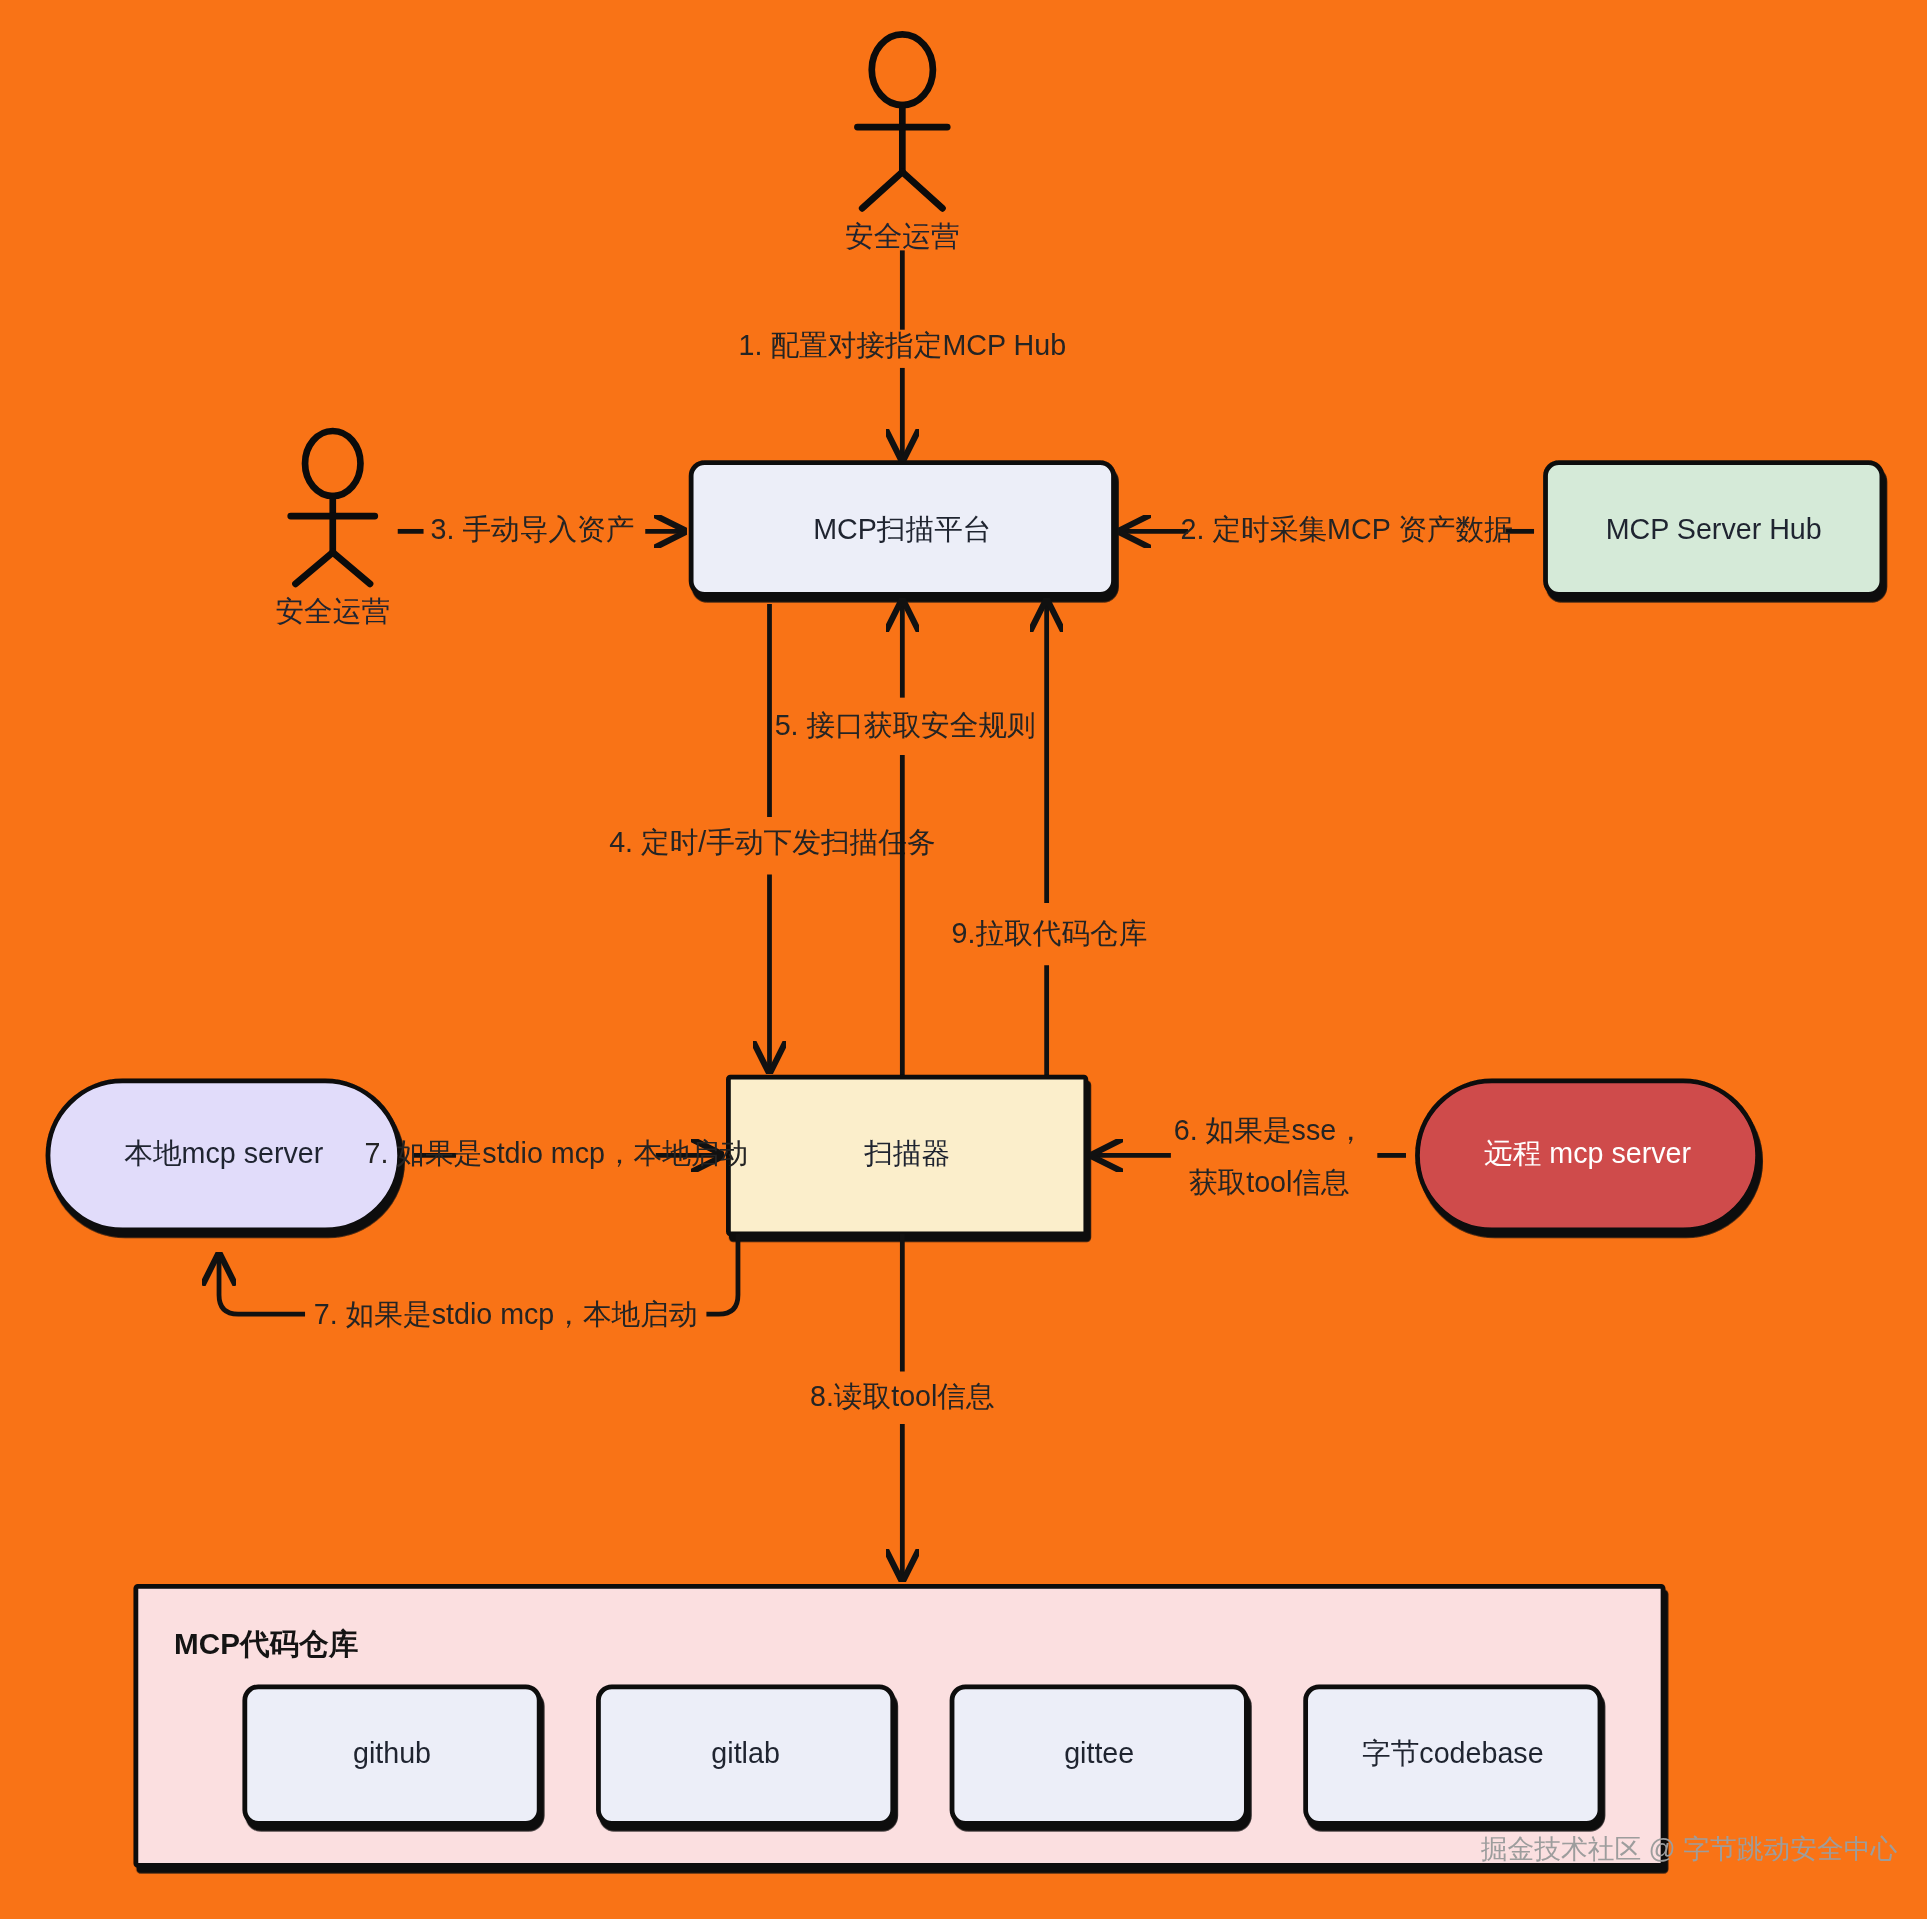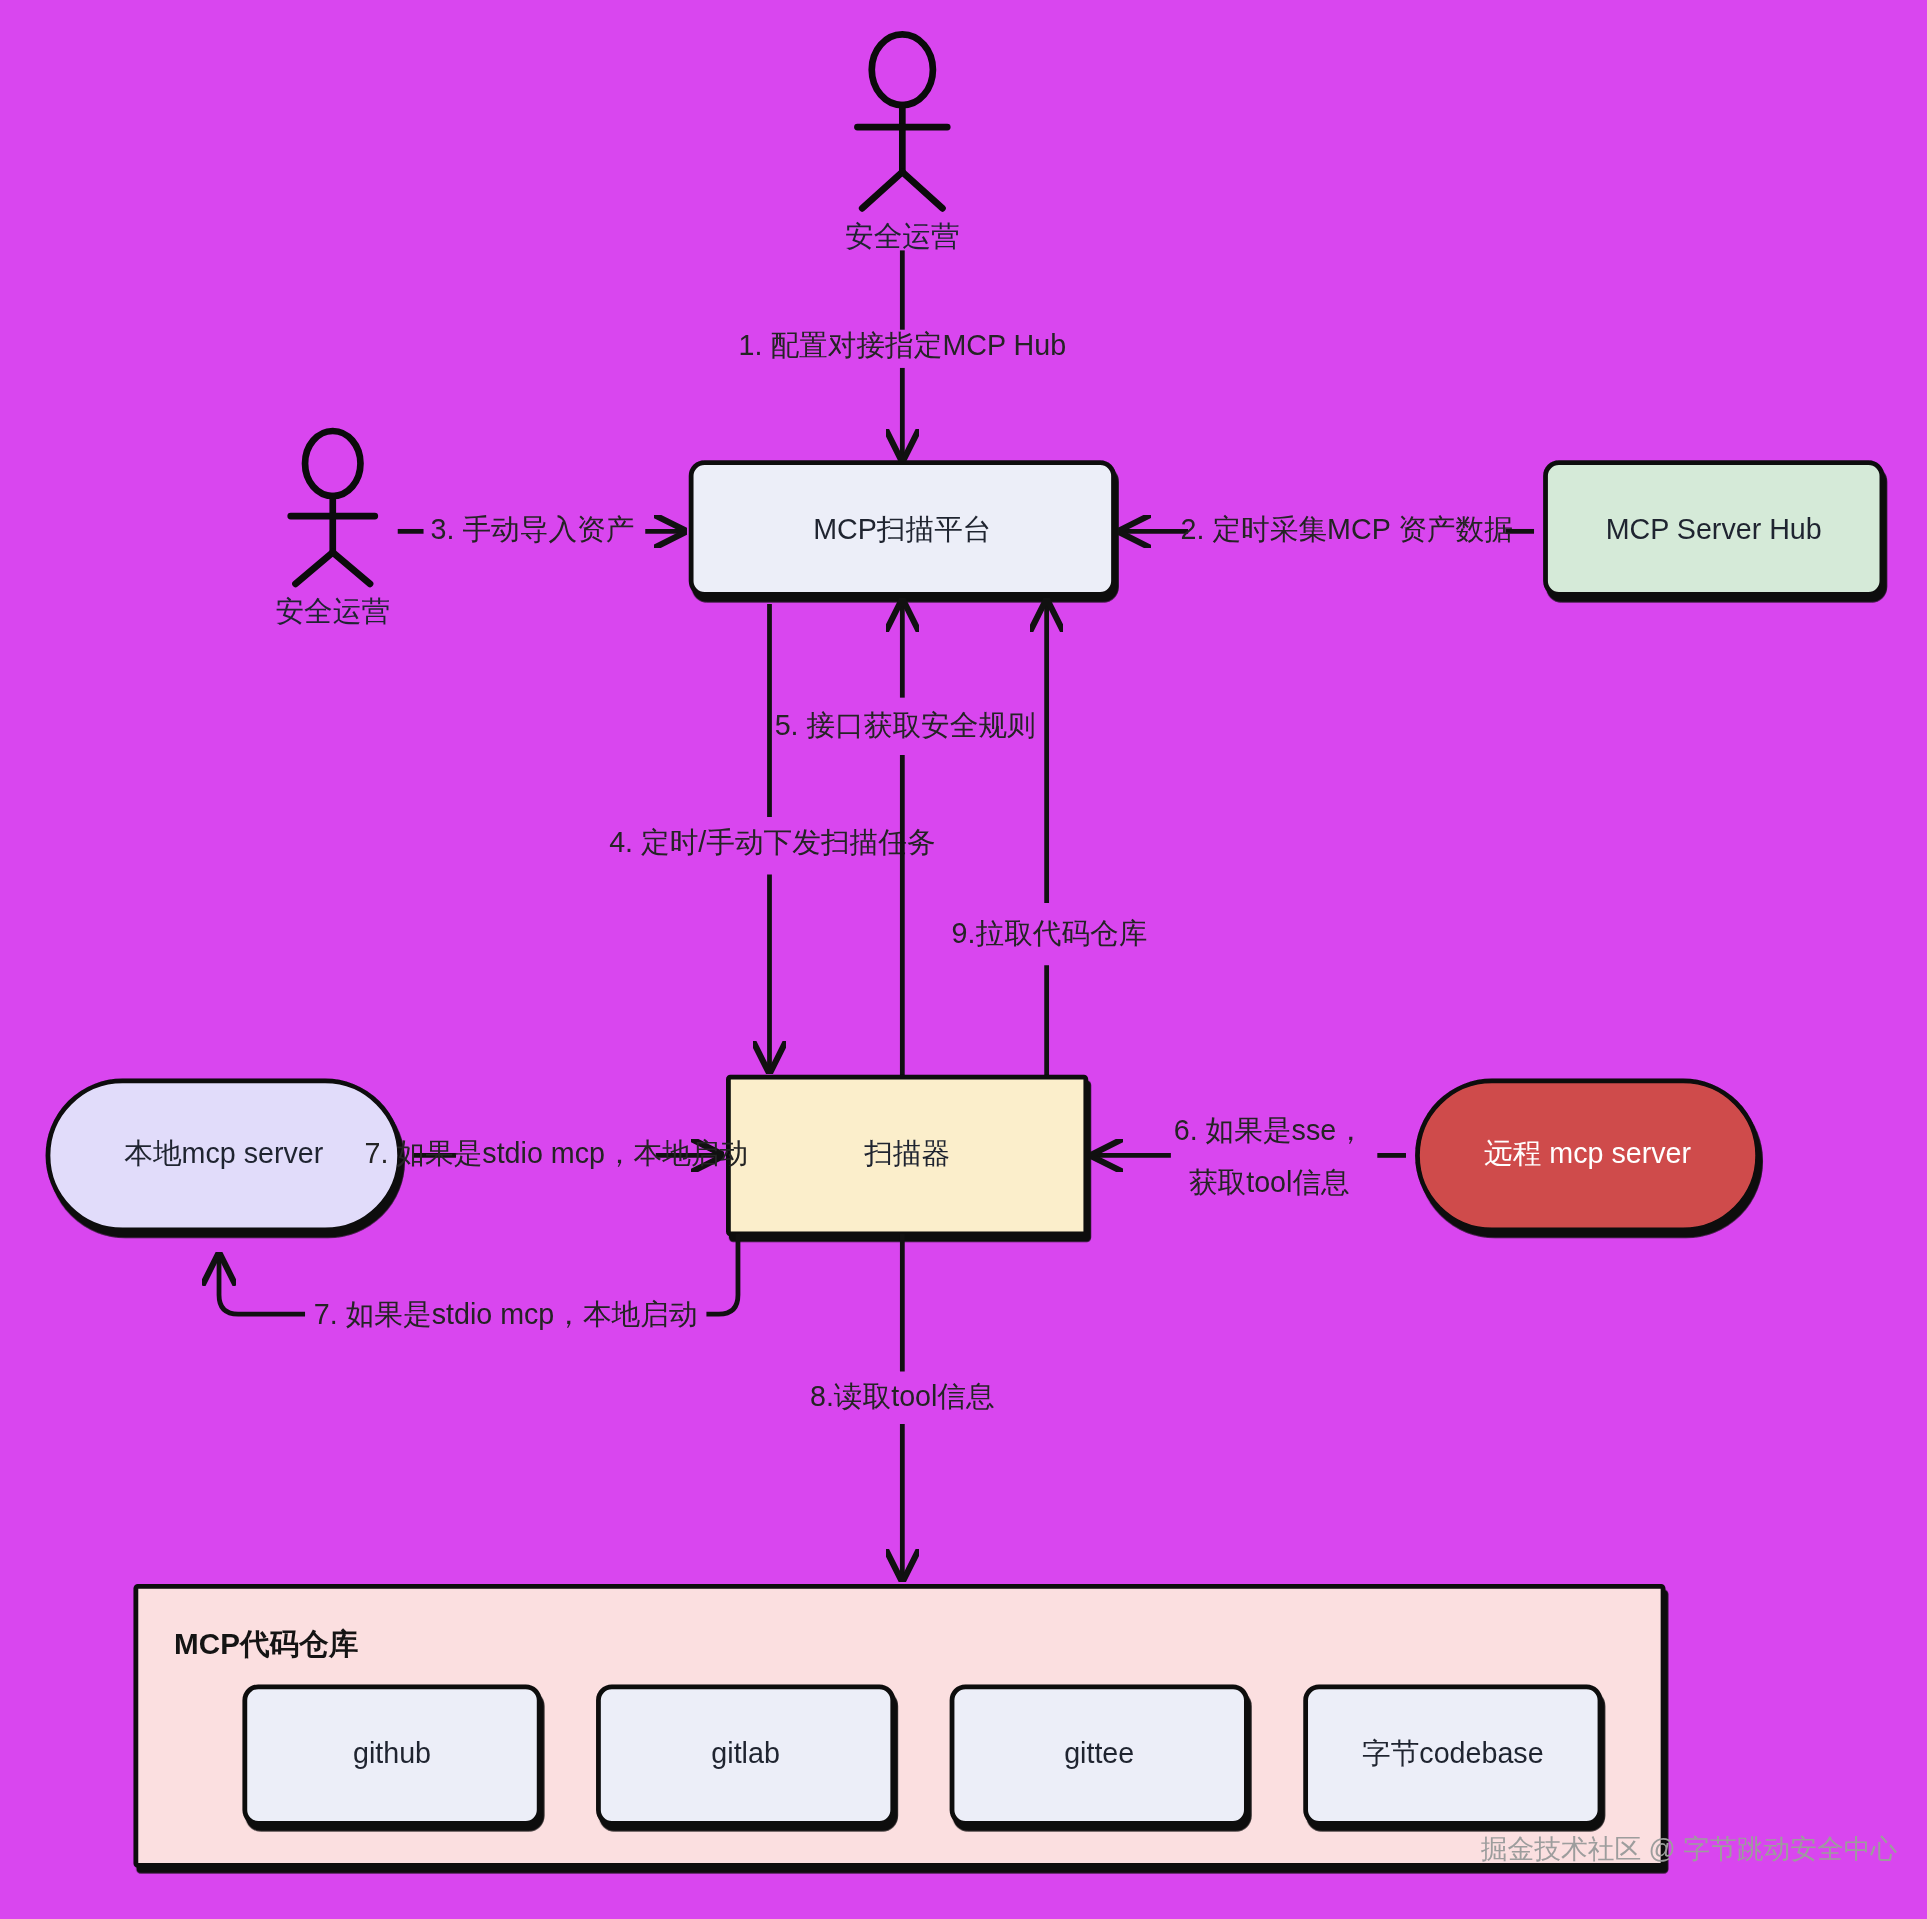--- a/index.html
+++ b/index.html
@@ -7,21 +7,21 @@
     padding: 0;
     background: #ffffff;
   }
   body {
     font-family: "Liberation Sans", "DejaVu Sans", sans-serif;
   }
   #canvas {
     position: relative;
     width: 1927px;
     height: 1919px;
-    background: #d946ef;
+    background: #f97316;
     overflow: hidden;
   }
   svg#diagram {
     position: absolute;
     left: 0;
     top: 0;
     width: 1927px;
     height: 1919px;
   }
   .node-rect {

